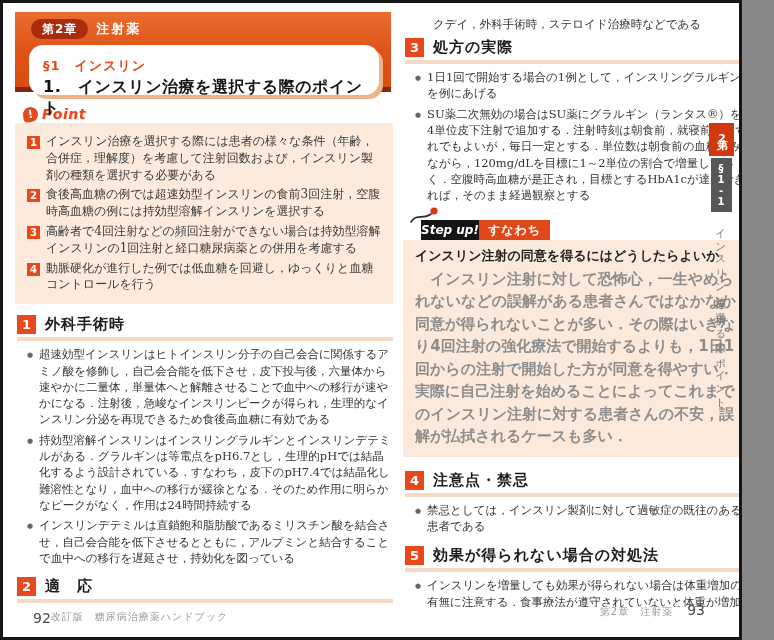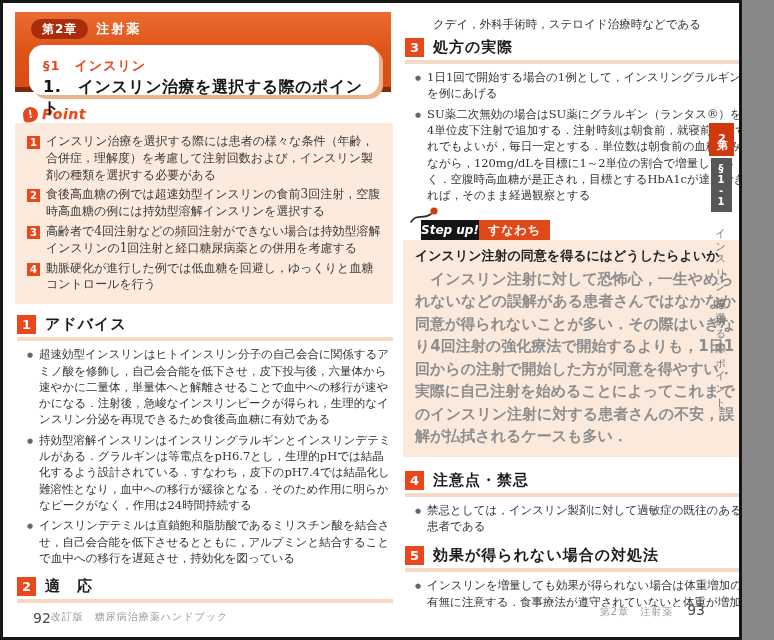--- a/index.html
+++ b/index.html
@@ -121,21 +121,21 @@
         <div class="p-item">
           <span class="p-num">4</span>
           <span class="p-text">動脈硬化が進行した例では低血糖を回避し，ゆっくりと血糖コントロールを行う</span>
         </div>
       </div>
     </div>
 
     <div>
       <div class="sec-head">
         <span class="sec-num">1</span>
-        <span class="sec-title">アドバイス</span>
+        <span class="sec-title">外科手術時</span>
       </div>
       <div class="bullet">
         <span class="b-text">超速効型インスリンはヒトインスリン分子の自己会合に関係するアミノ酸を修飾し，自己会合能を低下させ，皮下投与後，六量体から速やかに二量体，単量体へと解離させることで血中への移行が速やかになる．注射後，急峻なインスリンピークが得られ，生理的なインスリン分泌を再現できるため食後高血糖に有効である</span>
       </div>
       <div class="bullet">
         <span class="b-text">持効型溶解インスリンはインスリングラルギンとインスリンデテミルがある．グラルギンは等電点をpH6.7とし，生理的pHでは結晶化するよう設計されている．すなわち，皮下のpH7.4では結晶化し難溶性となり，血中への移行が緩徐となる．そのため作用に明らかなピークがなく，作用は24時間持続する</span>
       </div>
       <div class="bullet">
         <span class="b-text">インスリンデテミルは直鎖飽和脂肪酸であるミリスチン酸を結合させ，自己会合能を低下させるとともに，アルブミンと結合することで血中への移行を遅延させ，持効化を図っている</span>
       </div>

